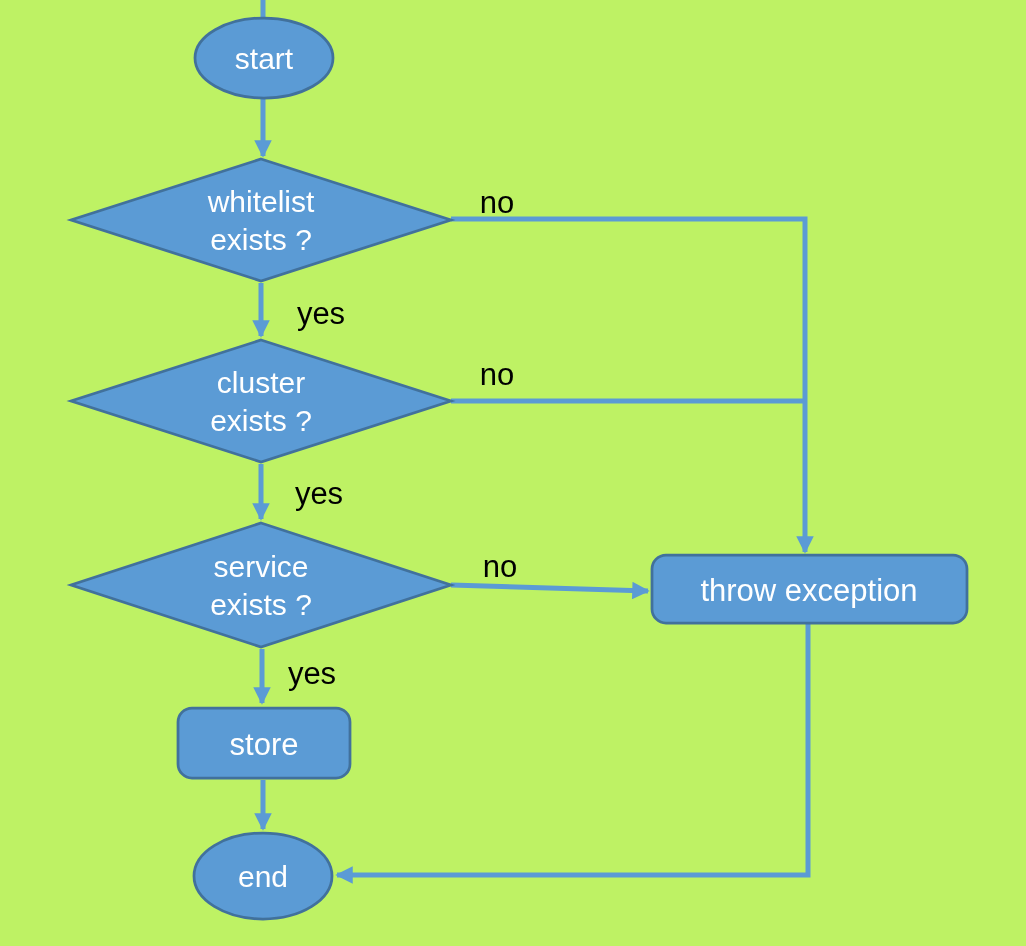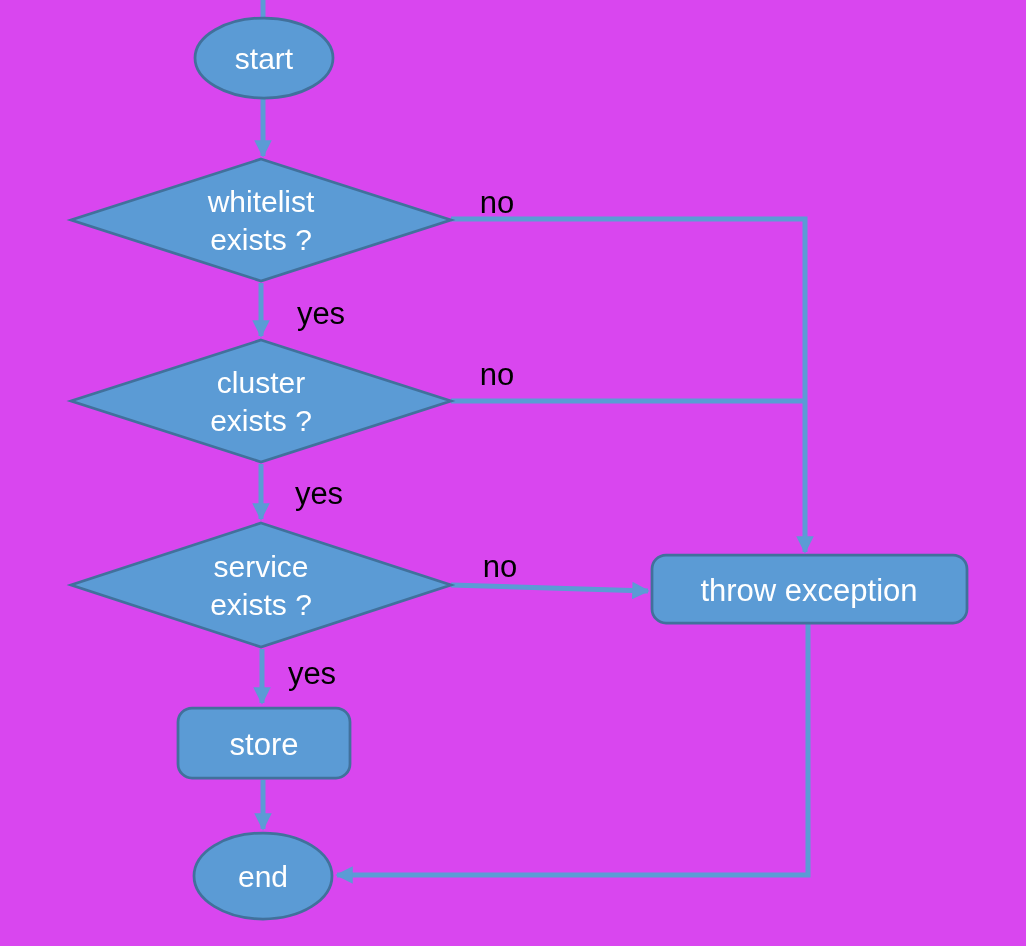--- a/index.html
+++ b/index.html
@@ -4,21 +4,21 @@
 <style>
   html, body {
     margin: 0;
     padding: 0;
     background: #ffffff;
   }
   .canvas-wrap {
     width: 1026px;
     height: 946px;
     position: relative;
-    background: #d946ef;
+    background: #bef264;
     font-family: "Liberation Sans", sans-serif;
   }
   svg { display: block; }
 
   .node-shape {
     fill: #5b9bd5;
     stroke: #41719c;
     stroke-width: 2.75;
   }
   .connector {

